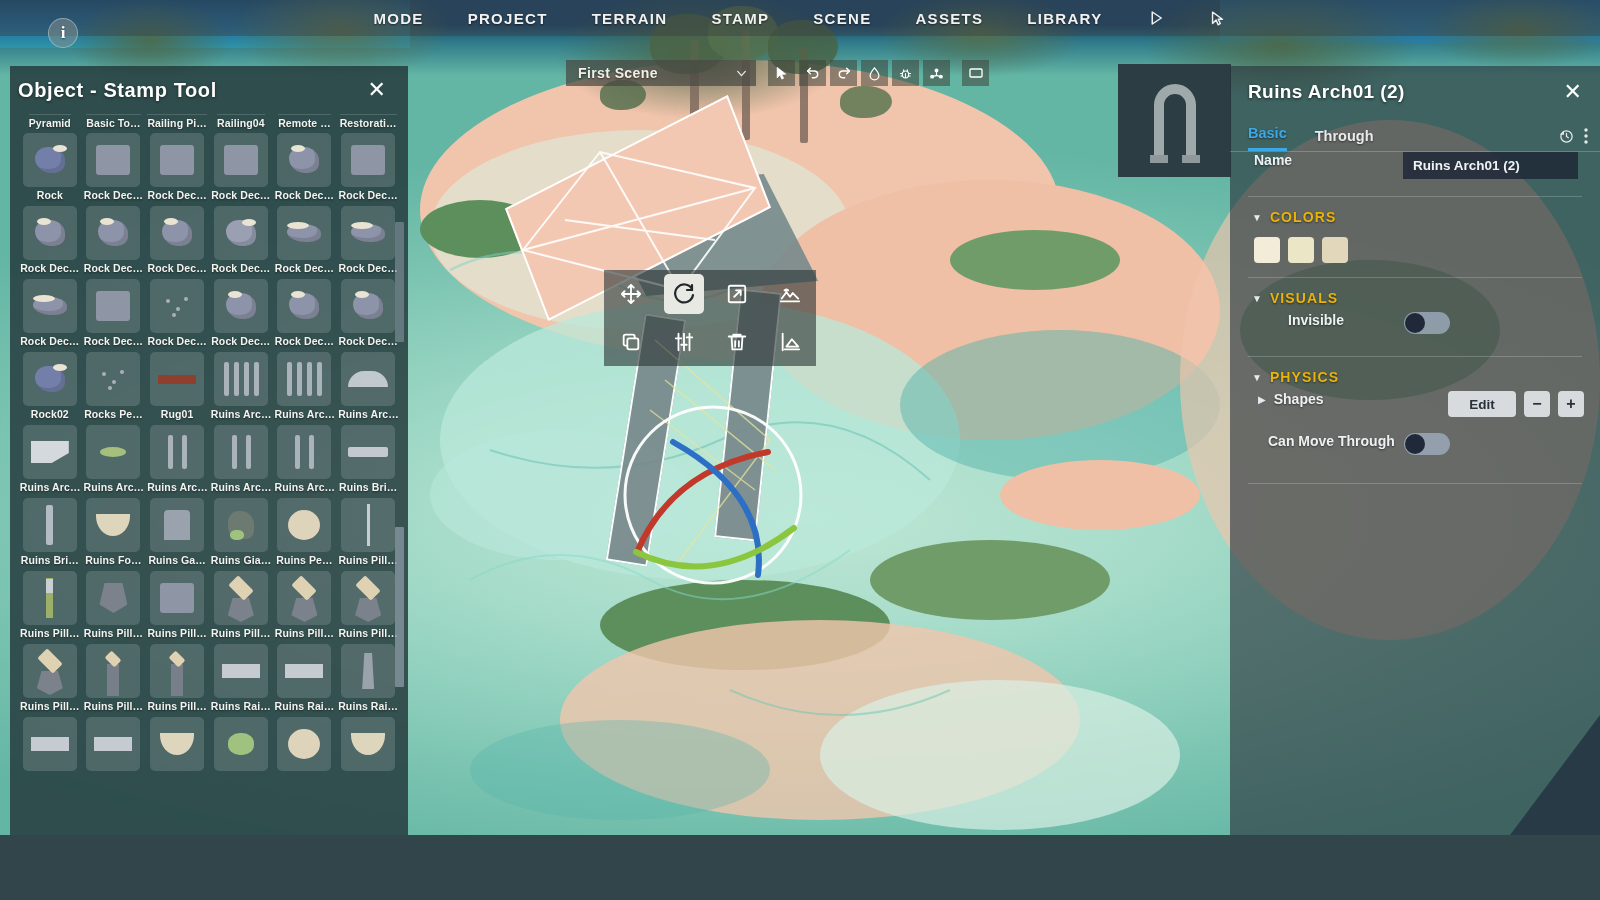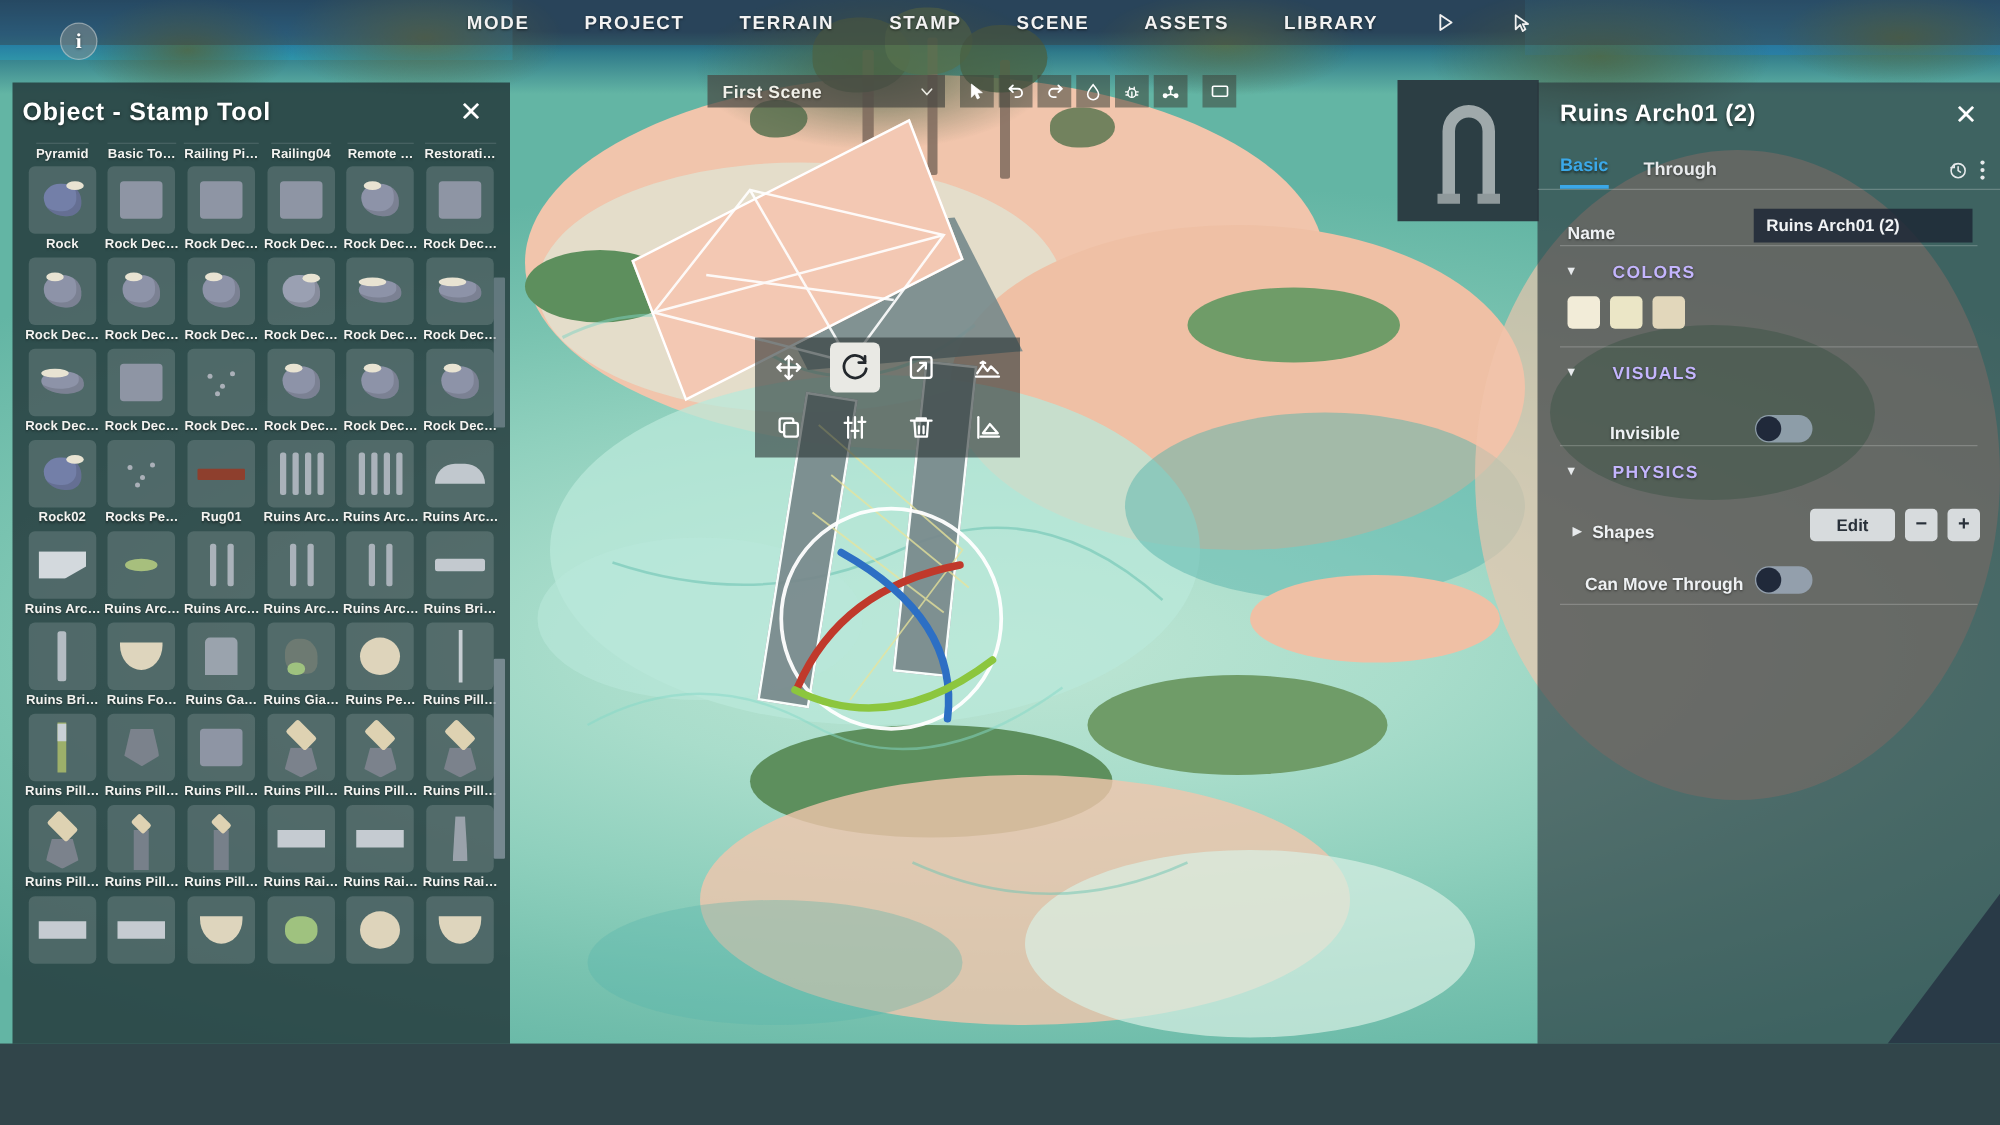--- a/index.html
+++ b/index.html
@@ -249,44 +249,43 @@
   }
   .ptab{
     font-size:14.5px; font-weight:700; margin-right:28px; padding-bottom:7px;
     cursor:pointer; color:#e8eaec; text-shadow:0 1px 2px rgba(0,0,0,.5);
   }
   .ptab.active{ color:#3ba8e8; border-bottom:3px solid #3ba8e8; }
   #tab-actions{
     position:absolute; right:12px; bottom:7px; display:flex; align-items:center; gap:10px;
   }
   .row{
-    display:flex; align-items:flex-end; justify-content:space-between;
+    display:flex; align-items:flex-start; justify-content:space-between;
     padding:0 22px 0 24px; height:42px;
   }
   .row-label{ font-size:14px; font-weight:600; color:#eef1f3; text-shadow:0 1px 2px rgba(0,0,0,.5);}
   .divider{ height:1px; background:rgba(255,255,255,.20); margin:2px 18px; }
   .value-field{
     width:175px; height:27px; background:rgba(28,38,52,.82);
     display:flex; align-items:center; padding:0 10px;
     font-size:13.5px; font-weight:600; color:#f0f2f4; cursor:text;
   }
   .mesh-field{
     width:175px; height:27px; background:rgba(45,55,68,.85);
     display:flex; align-items:center; padding:0 10px;
     font-size:13.5px; font-weight:600; color:#f0f2f4; cursor:pointer;
   }
   .section-head{
     display:flex; align-items:center; gap:8px; padding:10px 24px 6px 22px;
     cursor:pointer;
   }
   .section-head .caret{ font-size:10px; color:#e7eaec; }
   .section-head .stitle{
-    font-size:14px; font-weight:700; letter-spacing:1.1px; color:#c4b5fd;
+    font-size:14px; font-weight:700; letter-spacing:1.1px; color:#eab308;
     text-shadow:0 1px 2px rgba(0,0,0,.5);
-    margin-left:20px;
   }
   #color-swatches{ display:flex; gap:8px; padding:6px 24px 12px 24px; }
   .swatch{ width:26px;height:26px;border-radius:4px; cursor:pointer; }
   .toggle{
     width:46px;height:22px;border-radius:11px;background:rgba(162,178,196,.75);
     position:relative; cursor:pointer;
   }
   .toggle .knob{
     position:absolute;left:1px;top:1px;width:20px;height:20px;border-radius:50%;
     background:#20293a;

